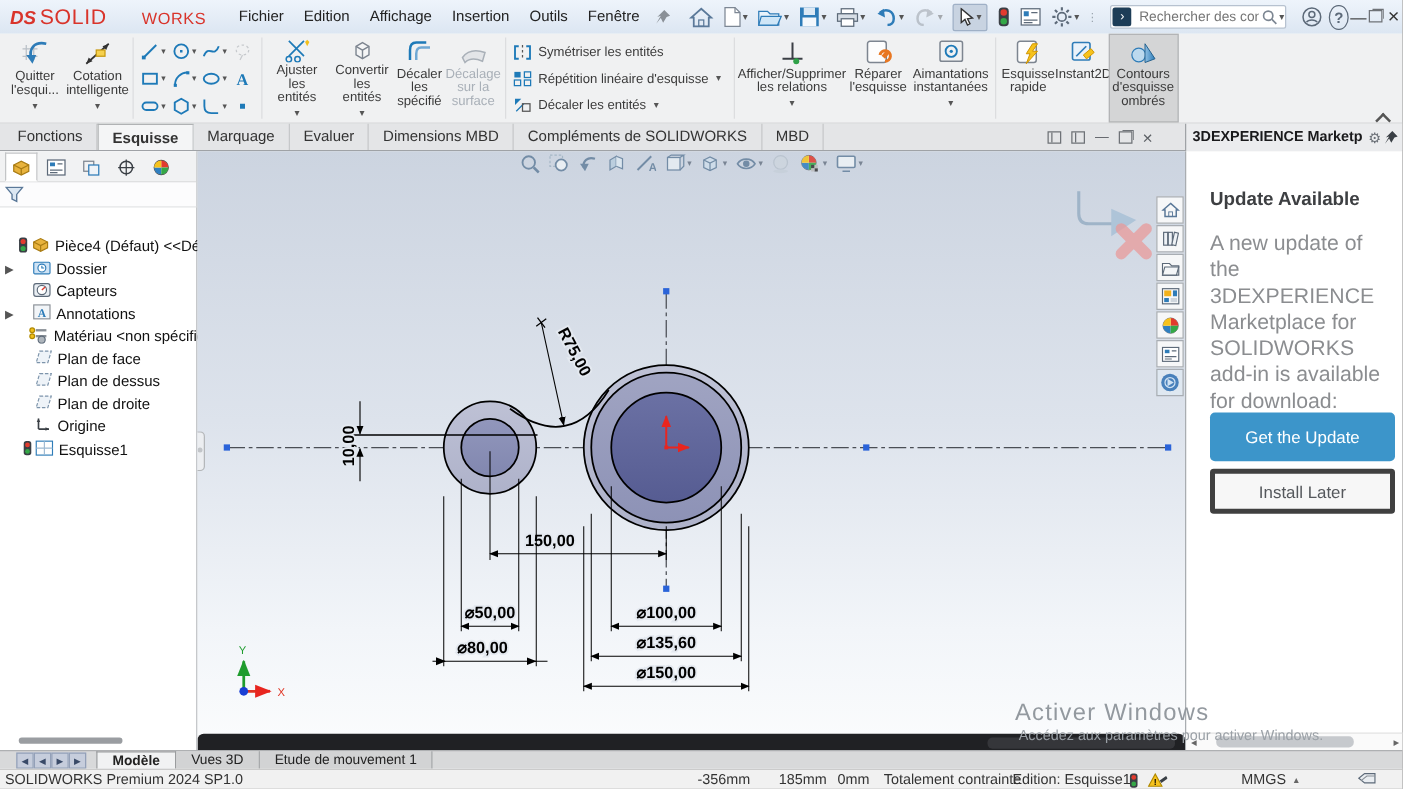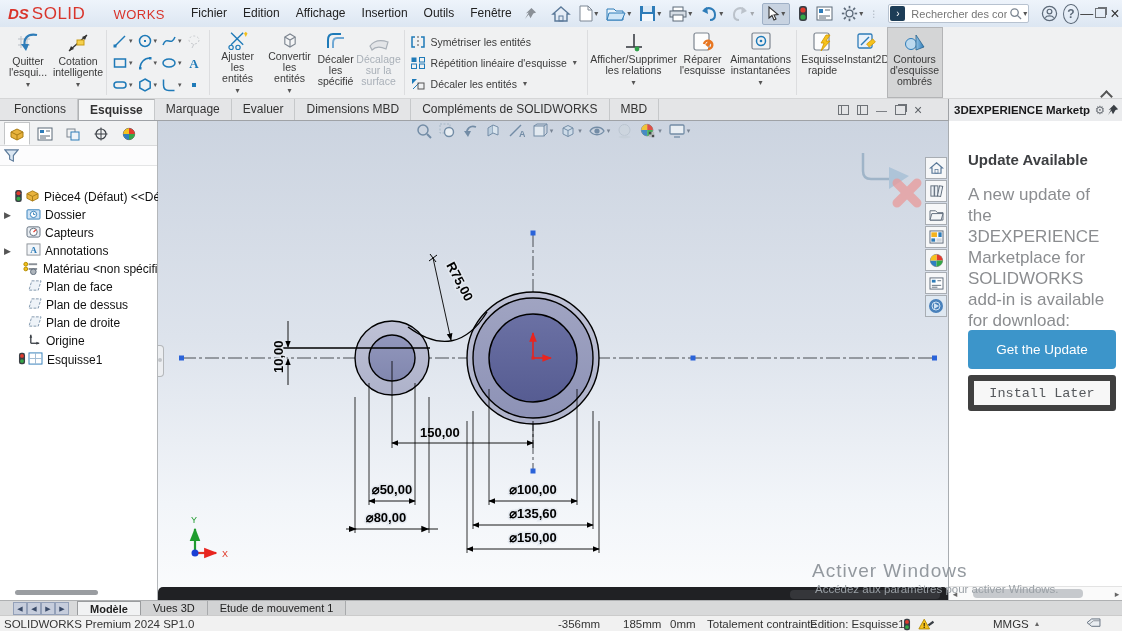--- a/index.html
+++ b/index.html
@@ -69,21 +69,21 @@
   .vbox{width:22px;height:22px;background:#f6f7f8;border:1px solid #a8adb3;display:flex;align-items:center;justify-content:center;}
   #darkstrip{position:absolute;left:0;bottom:0;width:100%;height:13px;background:#202124;border-radius:5px 5px 0 0;}
   #darkstrip .inner{position:absolute;right:8px;top:3px;width:150px;height:9px;background:#35363a;border-radius:4px;}
   #splitnub{position:absolute;left:-1px;top:224px;width:7px;height:32px;background:#eceef1;border:1px solid #b4b7ba;border-left:none;border-radius:0 4px 4px 0;}
   #splitnub::after{content:"";position:absolute;left:1px;top:12px;width:4px;height:4px;border-radius:50%;background:#c2c5c9;}
   
   #panel{position:absolute;left:948px;top:121px;width:174px;height:479px;background:#fff;border-left:1px solid #a9adb1;font-family:"Liberation Sans",sans-serif;}
   #panel h2{margin:30px 0 0 19px;font-size:15px;color:#3d3f42;}
   #panel .body{margin:16px 19px 0;font-size:17px;line-height:21px;color:#8b8d90;width:144px;}
   .btn-primary{position:absolute;left:19px;top:209px;width:148px;height:39px;background:#3c95ca;color:#fff;font-size:13.5px;border:none;border-radius:4px;font-family:"Liberation Sans",sans-serif;}
-  .btn-secondary{position:absolute;left:19px;top:254px;width:148px;height:36px;background:#f7f7f7;color:#55585c;font-size:13.5px;border:6px solid #404040;border-radius:3px;font-family:Liberation Mono, monospace;}
+  .btn-secondary{position:absolute;left:19px;top:254px;width:148px;height:36px;background:#f7f7f7;color:#55585c;font-size:13.5px;border:4px solid #404040;border-radius:3px;font-family:Liberation Sans, sans-serif;}
   #chkrow{position:absolute;left:19px;top:303px;display:flex;gap:12px;}
   #chk{width:17px;height:17px;background:#f2f2f2;border:1px solid #c9c9c9;border-radius:2px;flex:none;margin-top:2px;}
   #chklabel{font-size:13px;line-height:21px;color:#77797c;width:118px;}
   #panelscroll{position:absolute;left:0;bottom:0;width:174px;height:14px;background:#fafafa;border-top:1px solid #e3e3e3;display:flex;align-items:center;font-size:9px;color:#666;}
   #panelscroll .thumb{height:9px;background:#c6c9cd;border-radius:4px;flex:none;width:110px;margin-left:12px;}
   #panelscroll .sa{width:12px;text-align:center;}
   
   #bottombar{position:absolute;left:0;top:600px;width:1122px;height:15px;background:#d8d9da;border-top:1px solid #aeb0b2;display:flex;align-items:stretch;font-size:11px;color:#222;}
   .navbtn{width:14px;display:flex;align-items:center;justify-content:center;background:#c6cddc;border:1px solid #93a0b8;font-size:7px;color:#394a68;margin-top:1px;}
   .mtab{padding:0 12px;line-height:14px;border-right:1px solid #a8aaac;background:#d2d3d4;}

